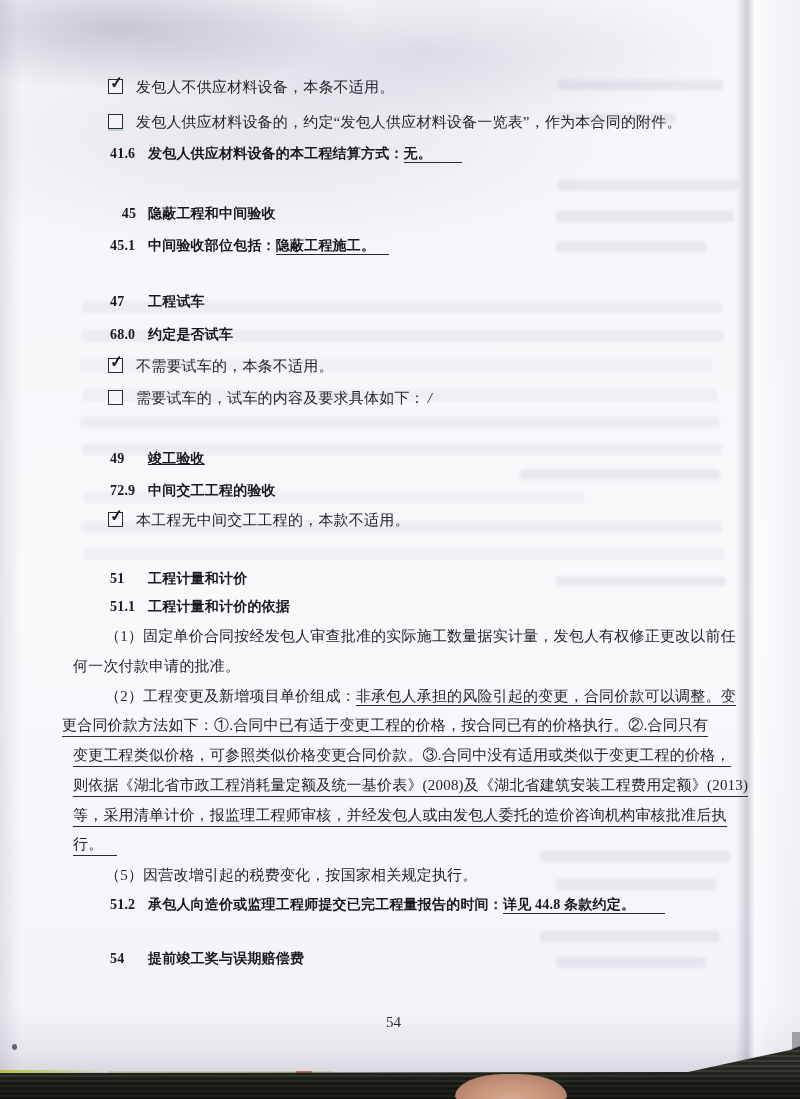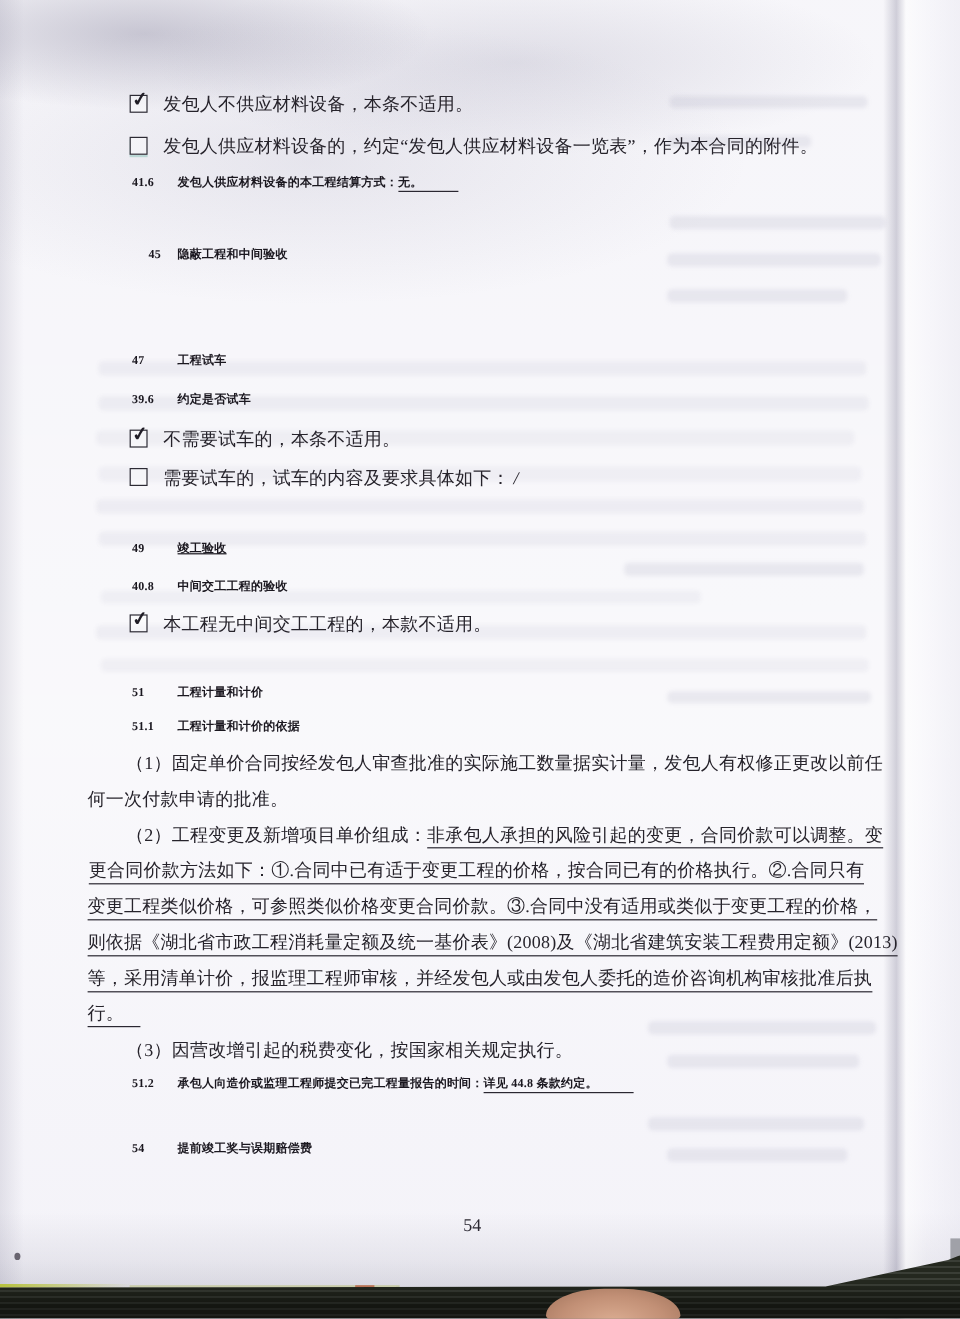--- a/index.html
+++ b/index.html
@@ -19,21 +19,21 @@
       linear-gradient(180deg, rgba(0,0,0,0) 1010px, rgba(112,110,132,0.10) 1050px, rgba(112,110,132,0.20) 1072px),
       linear-gradient(180deg, rgba(255,255,255,0.35) 220px, rgba(255,255,255,0.55) 55%, rgba(246,245,251,0.30) 100%);
   }
   
   .ghost {
     position:absolute; z-index:2; background:rgba(96,100,138,0.10);
     filter:blur(1.6px); border-radius:4px;
   }
   .ink { position:absolute; inset:0; z-index:3; }
   .ln { position:absolute; white-space:nowrap; font-size:15px; color:#26232b; letter-spacing:0.2px; }
-  .b  { font-weight:bold; color:#1a171f; font-size:10px; }
+  .b  { font-weight:bold; color:#1a171f; font-size:14px; }
   .num { display:inline-block; min-width:38px; }
   .u  { border-bottom:1.2px solid #2a2731; padding-bottom:1px; }
   .pad30 { padding-right:30px; }
   .pad14 { padding-right:14px; }
   .slash { font-style:italic; padding:0 3px; }
   .cbx {
     display:inline-block; width:13px; height:13px; border:1.6px solid #2c2a34;
     margin-right:13px; vertical-align:-2px; position:relative; background:rgba(255,255,255,0.4);
   }
   .cbx .ck { position:absolute; left:1px; top:-7px; font-size:16px; font-weight:bold; color:#201d26; transform:rotate(-6deg); }
@@ -101,70 +101,73 @@
     </div>
 
     <div class="ln b" style="left:110px;top:145px;">
       <span class="num">41.6</span><span>发包人供应材料设备的本工程结算方式：</span><span class="u pad30">无。</span>
     </div>
 
     <div class="ln b" style="left:110px;top:205px;text-align:center;">
       <span class="num">45</span><span>隐蔽工程和中间验收</span>
     </div>
 
+    <div class="ln b" style="left:110px;top:237px;">
+      <span class="num">45.1</span><span>中间验收部位包括：</span><span class="u pad14">隐蔽工程施工。</span>
+    </div>
 
     <div class="ln b" style="left:110px;top:293px;">
       <span class="num">47</span><span>工程试车</span>
     </div>
 
     <div class="ln b" style="left:110px;top:326px;">
-      <span class="num">39.6</span><span>约定是否试车</span>
+      <span class="num">68.0</span><span>约定是否试车</span>
     </div>
 
     <div class="ln" style="left:108px;top:357px;">
       <span class="cbx"><span class="ck">✓</span></span><span>不需要试车的，本条不适用。</span>
     </div>
 
     <div class="ln" style="left:108px;top:389px;">
       <span class="cbx"></span><span>需要试车的，试车的内容及要求具体如下：</span><span class="slash">/</span>
     </div>
 
     <div class="ln b" style="left:110px;top:450px;text-decoration:underline;">
       <span class="num">49</span><span>竣工验收</span>
     </div>
 
     <div class="ln b" style="left:110px;top:482px;">
-      <span class="num">40.8</span><span>中间交工工程的验收</span>
+      <span class="num">72.9</span><span>中间交工工程的验收</span>
     </div>
 
     <div class="ln" style="left:108px;top:511px;">
       <span class="cbx"><span class="ck">✓</span></span><span>本工程无中间交工工程的，本款不适用。</span>
     </div>
 
     <div class="ln b" style="left:110px;top:570px;">
       <span class="num">51</span><span>工程计量和计价</span>
     </div>
 
     <div class="ln b" style="left:110px;top:598px;">
       <span class="num">51.1</span><span>工程计量和计价的依据</span>
     </div>
 
     <div class="ln" style="left:105px;top:627px;">（1）固定单价合同按经发包人审查批准的实际施工数量据实计量，发包人有权修正更改以前任</div>
     <div class="ln" style="left:73px;top:657px;">何一次付款申请的批准。</div>
 
     <div class="ln" style="left:105px;top:687px;">
       <span>（2）工程变更及新增项目单价组成：</span><span class="u">非承包人承担的风险引起的变更，合同价款可以调整。变</span>
     </div>
-    <div class="ln u" style="left:74px;top:716px;">更合同价款方法如下：①.合同中已有适于变更工程的价格，按合同已有的价格执行。②.合同只有</div>
+    <div class="ln u" style="left:62px;top:716px;">更合同价款方法如下：①.合同中已有适于变更工程的价格，按合同已有的价格执行。②.合同只有</div>
     <div class="ln u" style="left:73px;top:746px;">变更工程类似价格，可参照类似价格变更合同价款。③.合同中没有适用或类似于变更工程的价格，</div>
     <div class="ln u" style="left:73px;top:776px;">则依据《湖北省市政工程消耗量定额及统一基价表》(2008)及《湖北省建筑安装工程费用定额》(2013)</div>
     <div class="ln u" style="left:73px;top:806px;">等，采用清单计价，报监理工程师审核，并经发包人或由发包人委托的造价咨询机构审核批准后执</div>
     <div class="ln u pad14" style="left:73px;top:835px;">行。</div>
 
-    <div class="ln" style="left:105px;top:866px;">（3）因营改增引起的税费变化，按国家相关规定执行。</div>
+    <div class="ln" style="left:105px;top:866px;">（5）因营改增引起的税费变化，按国家相关规定执行。</div>
 
     <div class="ln b" style="left:110px;top:896px;">
       <span class="num">51.2</span><span>承包人向造价或监理工程师提交已完工程量报告的时间：</span><span class="u pad30">详见 44.8 条款约定。</span>
     </div>
 
     <div class="ln b" style="left:110px;top:950px;">
       <span class="num">54</span><span>提前竣工奖与误期赔偿费</span>
     </div>
 
     <div class="pageno" style="left:386px;top:1014px;">54</div>

